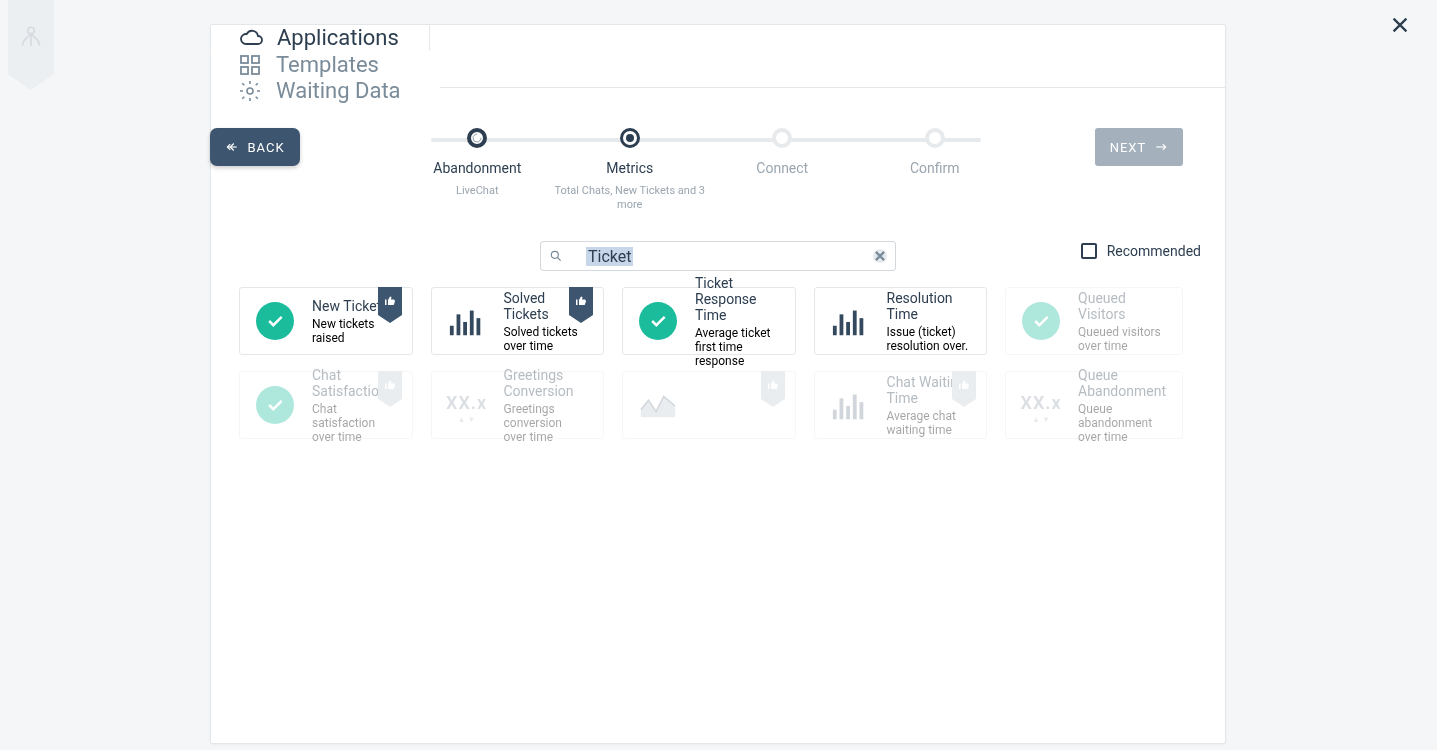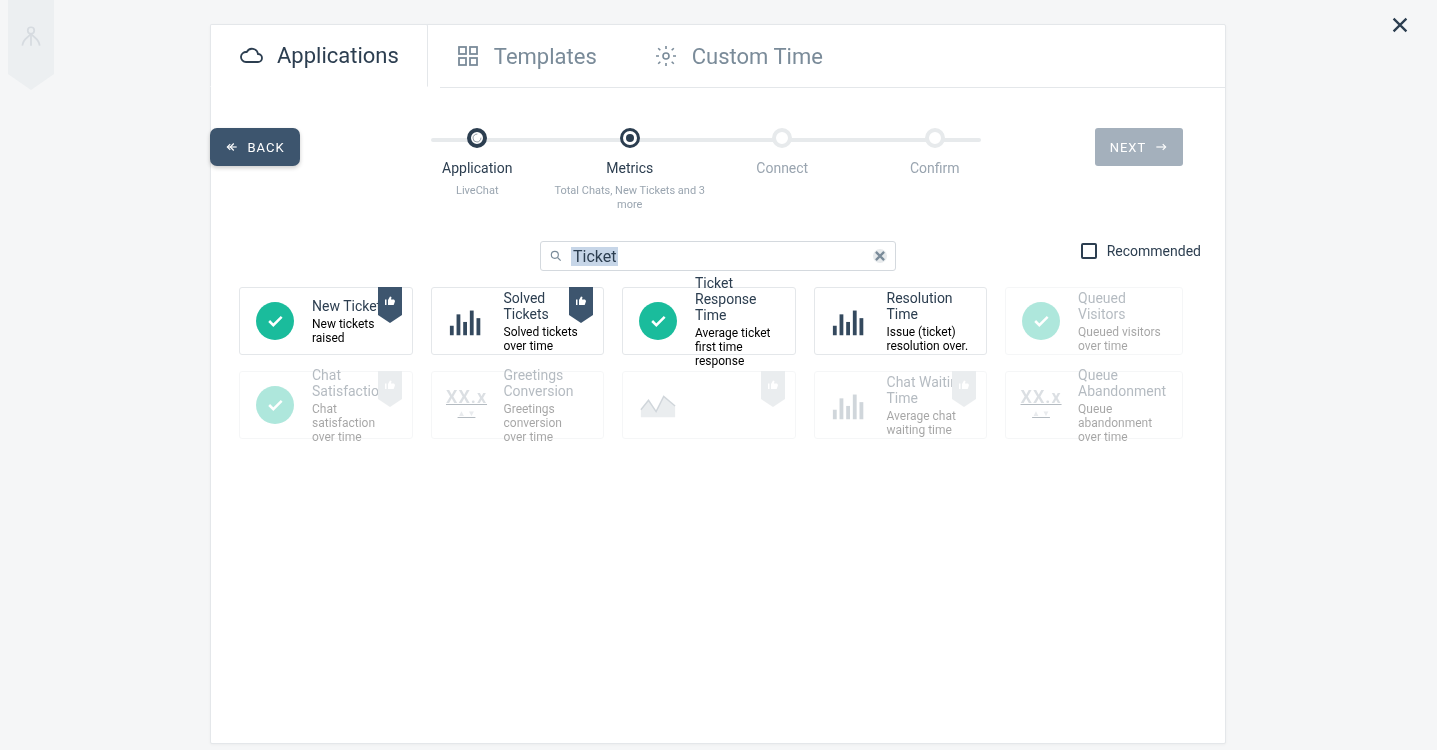--- a/index.html
+++ b/index.html
@@ -11,21 +11,21 @@
   .logo-ribbon svg{width:26px;height:26px;color:#d6dbe0;}
 
   
   .close-btn{position:absolute;top:14px;right:26px;width:22px;height:22px;cursor:pointer;color:#2c3e50;}
   .close-btn svg{width:22px;height:22px;stroke:#2c3e50;stroke-width:2.5;}
 
   
   .panel{position:absolute;left:210px;top:24px;width:1016px;height:720px;background:#ffffff;border:1px solid #e4e7ea;border-radius:2px;box-shadow:0 1px 3px rgba(0,0,0,0.04);}
   
   
-  .tabs{position:absolute;left:-1px;top:-1px;display:flex;height:63px;}
+  .tabs{position:absolute;left:-1px;top:-1px;display:flex;height:63px;flex-direction:column;}
   .tab{display:flex;align-items:center;gap:14px;padding:0 28px;height:63px;font-size:22px;color:#7a8b99;cursor:pointer;border-top:1px solid transparent;border-right:1px solid transparent;}
   .tab.active{color:#2c3e50;background:#fff;border:1px solid #e4e7ea;border-bottom:1px solid #fff;border-radius:2px 2px 0 0;}
   .tab svg{width:24px;height:24px;}
   .tab.active svg{color:#2c3e50;}
   .tab:not(.active) svg{color:#7a8b99;}
   .tabs-underline{position:absolute;left:229px;right:0;top:62px;height:1px;background:#e4e7ea;}
 
   
   .back-btn{position:absolute;left:-1px;top:103px;height:38px;width:90px;background:#3d556e;color:#fff;border-radius:7px;display:flex;align-items:center;justify-content:center;gap:8px;font-size:13px;letter-spacing:1px;cursor:pointer;box-shadow:0 2px 4px rgba(0,0,0,0.2);} 
   .back-btn svg{width:14px;height:14px;}
@@ -46,30 +46,30 @@
   .step.current .step-dot{border:3px solid #2c3e50;}
   .step.current .step-dot::after{content:"";width:8px;height:8px;border-radius:50%;background:#2c3e50;}
   .step.done .step-label,.step.current .step-label{color:#2c3e50;}
   .step.future .step-dot{border:4px solid #e7eaec;}
   .step.future .step-label{color:#9aa5b0;}
 
   
   .search-row{position:absolute;top:216px;left:0;right:0;display:flex;align-items:center;justify-content:center;}
   .search-box{width:356px;height:30px;border:1px solid #d4d9de;border-radius:3px;display:flex;align-items:center;padding:0 8px;gap:8px;background:#fff;}
   .search-box svg{width:14px;height:14px;color:#7a8b99;flex:none;}
-  .search-box .sel{background:#c7d6e8;padding:0 2px;}
+  .search-box .sel{background:#c7d6e8;padding:0 2px;margin-left:15px;}
   .search-clear{width:14px;height:14px;border-radius:50%;background:#e7eaec;color:#9aa5b0;display:flex;align-items:center;justify-content:center;font-size:10px;cursor:pointer;flex:none;}
   .recommended{position:absolute;top:218px;right:24px;display:flex;align-items:center;gap:10px;font-size:14px;color:#2c3e50;cursor:pointer;}
   .recommended .cb{width:16px;height:16px;border:2px solid #2c3e50;border-radius:2px;}
 
   
   .grid{position:absolute;top:262px;left:28px;right:42px;display:grid;grid-template-columns:repeat(5,1fr);gap:16px 18px;}
   .card{position:relative;height:68px;border:1px solid #e4e7ea;border-radius:3px;background:#fff;display:flex;align-items:center;padding:0 16px;gap:18px;cursor:pointer;}
   .card.faded{opacity:0.35;}
-  .card .icon-slot{width:38px;height:38px;display:flex;align-items:center;justify-content:flex-start;flex:none;text-decoration:underline;}
+  .card .icon-slot{width:38px;height:38px;display:flex;align-items:center;justify-content:flex-end;flex:none;}
   .card .check{width:38px;height:38px;border-radius:50%;background:#1abc9c;display:flex;align-items:center;justify-content:center;}
   .card .check svg{width:20px;height:20px;stroke:#fff;stroke-width:3;fill:none;}
   .card .bars svg{width:38px;height:34px;}
   .card .line svg{width:40px;height:30px;}
   .card .num{font-size:18px;font-weight:600;color:#9aa5b0;letter-spacing:1px;}
   .card .num-sub{font-size:8px;color:#c1c8cf;margin-top:2px;}
   .card .txt{min-width:0;}
   .card .title{font-size:14px;color:#2c3e50;}
   .card .sub{font-size:12px;color:#000000;margin-top:3px;}
   .card .thumb{position:absolute;top:-1px;right:10px;width:24px;height:28px;background:#3d556e;display:flex;align-items:center;justify-content:center;}
@@ -112,21 +112,21 @@
           <rect x="3" y="14" width="7" height="7"></rect>
           <rect x="14" y="14" width="7" height="7"></rect>
         </svg>
       <span>Templates</span>
     </div>
     <div class="tab">
       <svg viewBox="0 0 24 24" fill="none" stroke="currentColor" stroke-width="1.6">
           <circle cx="12" cy="12" r="3"></circle>
           <path d="M12 2v3M12 19v3M4.2 4.2l2.1 2.1M17.7 17.7l2.1 2.1M2 12h3M19 12h3M4.2 19.8l2.1-2.1M17.7 6.3l2.1-2.1"></path>
         </svg>
-      <span>Custom Time</span>
+      <span>Waiting Data</span>
     </div>
   </div>
   <div class="tabs-underline"></div>
 
   <div class="back-btn">
     <svg viewBox="0 0 24 24" fill="none" stroke="currentColor" stroke-width="2">
         <path d="M15 6l-6 6 6 6M3 12h0"></path>
         <path d="M20 12H5"></path>
         <path d="M9 7l-5 5 5 5"></path>
       </svg>
@@ -144,21 +144,21 @@
     <div class="step-line">
         <div class="step-line-inner"></div>
       </div>
     <div class="steps">
       <div class="step done">
         <div class="step-dot">
           <svg viewBox="0 0 24 24" fill="none" stroke-linecap="round">
               <path d="M12 4 a8 8 0 1 0 8 8"></path>
             </svg>
         </div>
-        <div class="step-label">Application</div>
+        <div class="step-label">Abandonment</div>
         <div class="step-sub">LiveChat</div>
       </div>
       <div class="step current">
         <div class="step-dot"></div>
         <div class="step-label">Metrics</div>
         <div class="step-sub">Total Chats, New Tickets and 3 more</div>
       </div>
       <div class="step future">
         <div class="step-dot"></div>
         <div class="step-label">Connect</div>

